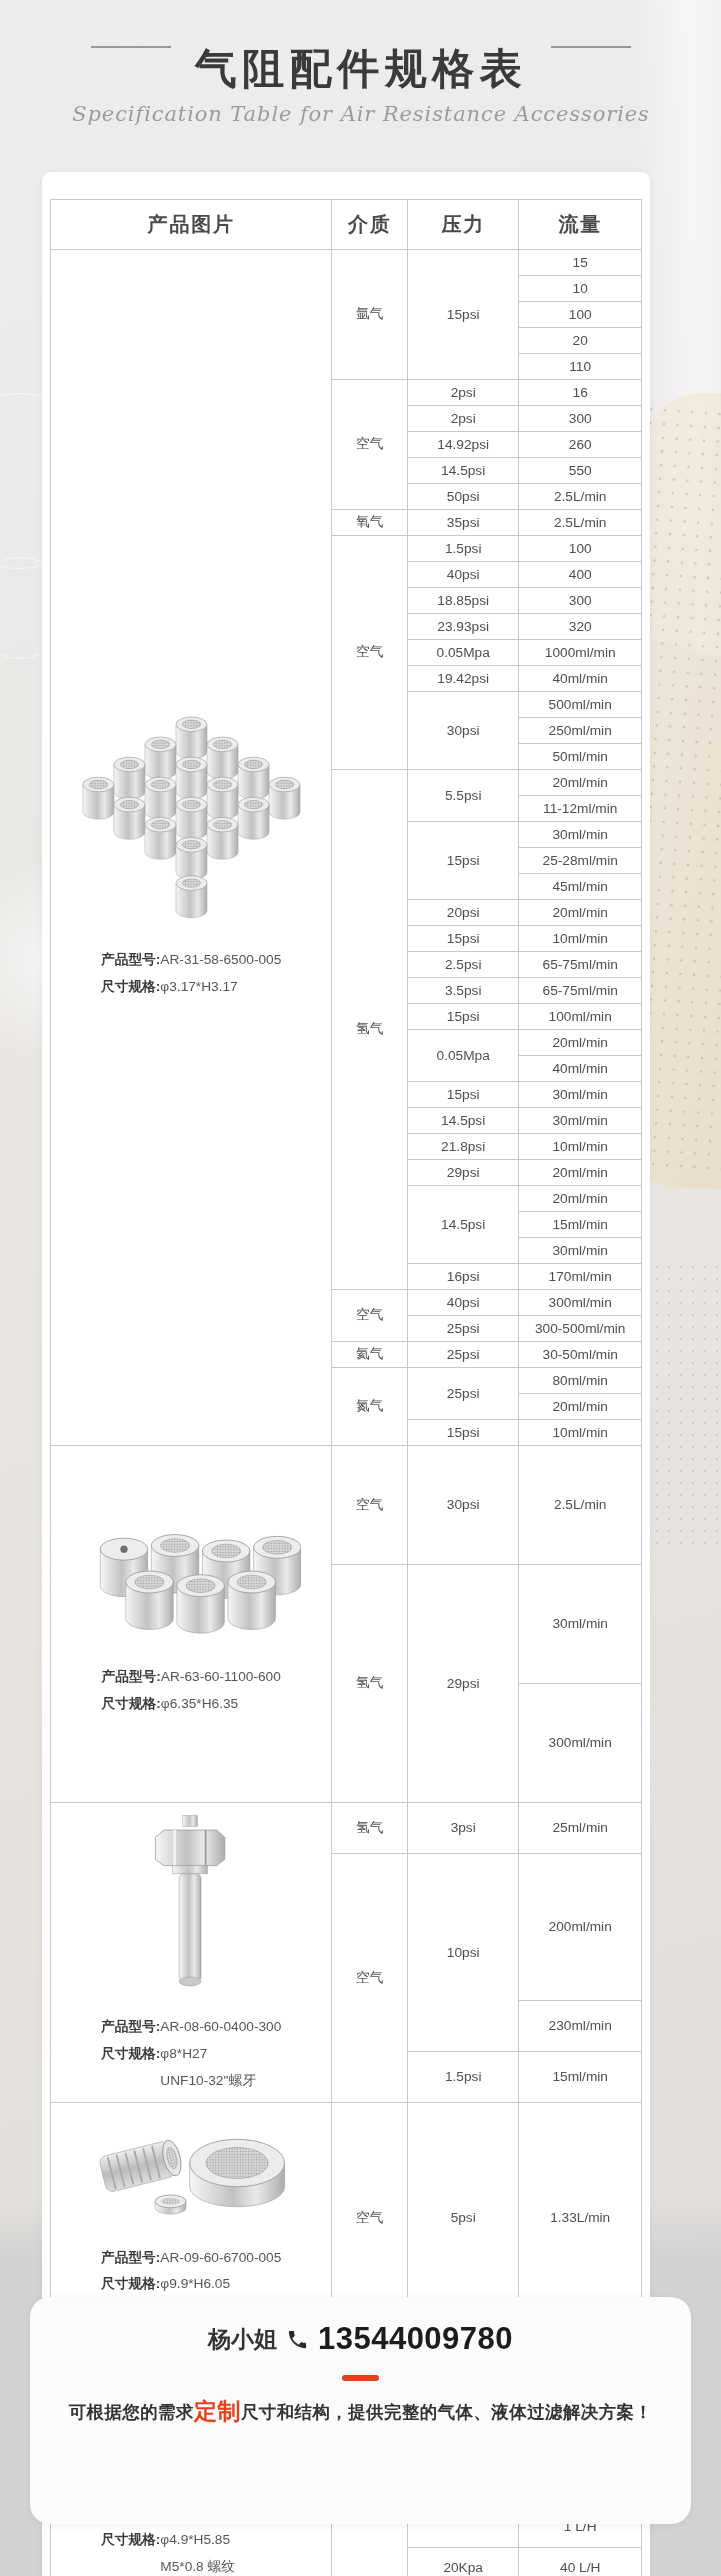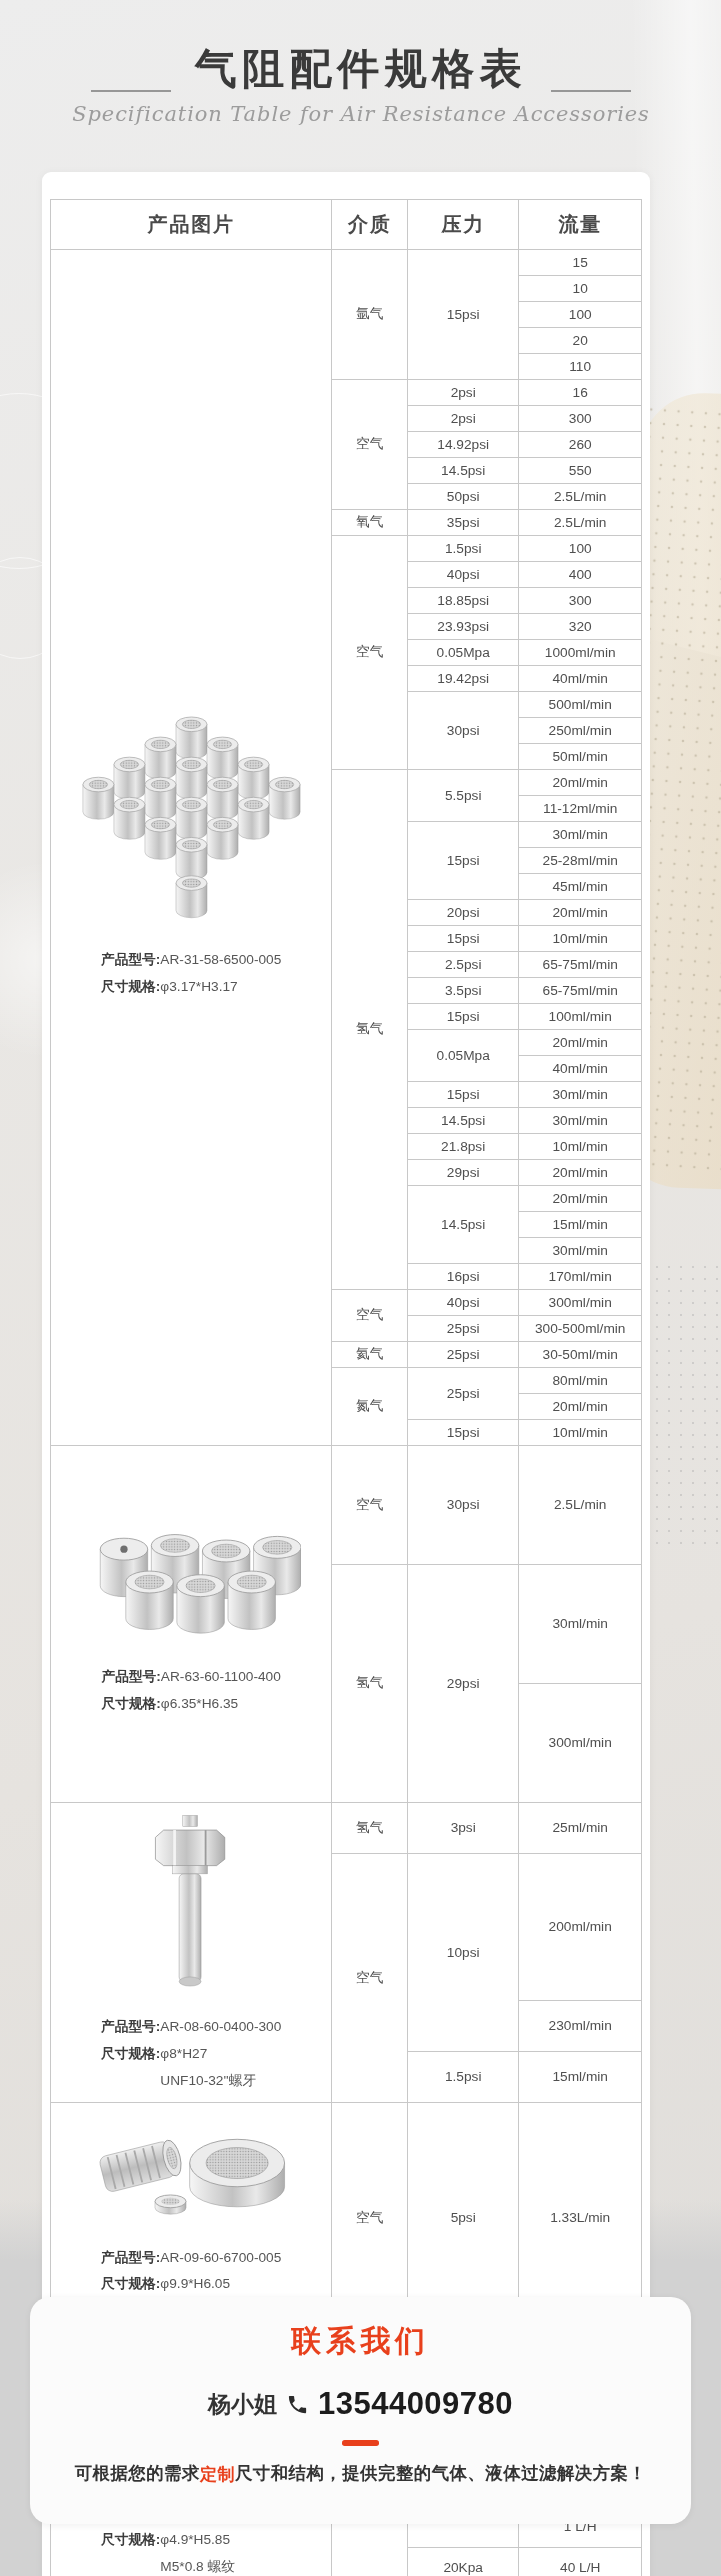--- a/index.html
+++ b/index.html
@@ -21,21 +21,21 @@
     background:linear-gradient(100deg,#f1e9d8,#e9d9bd);border-radius:64px 0 0 64px;opacity:.65;transform:rotate(2deg);}
   .dots-a{position:absolute;top:406px;left:618px;width:137px;height:767px;
     background-image:radial-gradient(#b4aa93 1.2px,transparent 1.6px);background-size:13.7px 13.7px;
     opacity:.55;transform:rotate(4deg);}
   .dots-b{position:absolute;top:1261px;left:639px;width:110px;height:292px;
     background-image:radial-gradient(#a9a9a9 1.1px,transparent 1.5px);background-size:12px 12px;opacity:.4;}
   .bottom-band{position:absolute;left:0;top:2200px;width:722px;height:376px;
     background:linear-gradient(180deg,rgba(210,210,210,0) 0%,#d2d2d2 16%,#d2d2d2 100%);}
   
   .header{position:absolute;top:46px;left:0;width:722px;}
-  .title-row{display:flex;align-items:flex-end;justify-content:center;gap:24px;}
+  .title-row{display:flex;align-items:flex-start;justify-content:center;gap:24px;}
   .title-line{width:80px;height:1.8px;background:#979797;}
   .page-title{font-size:42px;font-weight:900;color:#3a3a3a;letter-spacing:5.5px;line-height:1.1;}
   .page-subtitle{margin-top:10px;text-align:center;font-family:"DejaVu Serif","Liberation Serif",serif;
     font-style:italic;font-size:21px;color:#9c9c9c;letter-spacing:0.9px;}
   
   .table-card{position:absolute;left:42px;top:172px;width:608px;box-sizing:border-box;
     background:#ffffff;border-radius:9px;padding:26.5px 9px 12.8px 8.2px;box-shadow:0 1.8px 9px rgba(0,0,0,.05);}
   table.spec{border-collapse:collapse;table-layout:fixed;width:591px;}
   table.spec th,table.spec td{border:0.9px solid #c8c8c8;text-align:center;vertical-align:middle;
     font-size:13.7px;color:#4f4f4f;padding:0;}
@@ -55,21 +55,21 @@
     background:#fbfbfb;border-radius:20px;box-shadow:0 1.8px 7.3px rgba(0,0,0,.06);}
   .contact-title{padding-top:24px;text-align:center;font-size:30px;font-weight:800;color:#e8401c;letter-spacing:4.6px;}
   .contact-row{display:flex;justify-content:center;gap:58px;margin-top:24px;}
   .contact{display:flex;align-items:center;gap:9px;}
   .c-name{font-size:23px;color:#333;font-weight:600;}
   .phone-icon{width:23px;height:23px;display:inline-block;}
   .phone-icon svg{width:100%;height:100%;fill:#2b2b2b;}
   .c-phone{font-size:31px;font-weight:700;color:#1c1c1c;letter-spacing:0.5px;}
   .red-dash{width:37px;height:6.4px;background:#e8401c;border-radius:2.7px;margin:18px auto 0;}
   .note{text-align:center;margin-top:14.6px;font-size:17.4px;font-weight:700;color:#333;letter-spacing:0.5px;}
-  .note .hl{color:#e8401c;font-weight:800;font-size:17px;vertical-align:-0.9px;}
+  .note .hl{color:#e8401c;font-weight:800;font-size:23px;vertical-align:-0.9px;}
   .hidden-defs{position:absolute;width:0;height:0;overflow:hidden;}
 </style>
 </head>
 <body>
 
 <svg class="hidden-defs" aria-hidden="true">
   <defs>
     <linearGradient id="metH" x1="0" y1="0" x2="1" y2="0">
       <stop offset="0" stop-color="#f6f6f6"></stop>
         <stop offset=".45" stop-color="#c2c2c2"></stop>
@@ -439,21 +439,21 @@
                   </g>
                   <g transform="translate(160,58)">
   <path d="M0 0 v40 a26 12 0 0 0 52 0 V0" fill="url(#metH)" stroke="#999" stroke-width=".6"></path>
   <ellipse cx="26" cy="0" rx="26" ry="12" fill="#ededed" stroke="#a0a0a0"></ellipse>
   <ellipse cx="26" cy="0" rx="16" ry="7.5" fill="url(#frit)" stroke="#8f8f8f" stroke-width=".5"></ellipse>
                   </g>
                 </svg></div>
         <div class="p-text">
           <div class="p-line">
                   <span class="p-label">产品型号:</span>
-                  <span>AR-63-60-1100-400</span>
+                  <span>AR-63-60-1100-600</span>
                 </div>
           <div class="p-line">
                   <span class="p-label">尺寸规格:</span>
                   <span>φ6.35*H6.35</span>
                 </div>
         </div>
             </div>
           </td>
           <td rowspan="1">空气</td>
           <td rowspan="1">30psi</td>
@@ -599,21 +599,20 @@
         </tr>
         <tr class="p4">
           <td rowspan="1">20Kpa</td>
           <td>40 L/H</td>
         </tr>
       </tbody>
   </table>
 </div>
 
 <div class="contact-card">
-  <div class="contact-title">联系我们</div>
   <div class="contact-row">
     <div class="contact">
       <span class="c-name">杨小姐</span>
       <span class="phone-icon">
         <svg viewBox="0 0 24 24">
             <path d="M6.62 10.79c1.44 2.83 3.76 5.14 6.59 6.59l2.2-2.2c.27-.27.67-.36 1.02-.24 1.12.37 2.33.57 3.57.57.55 0 1 .45 1 1V20c0 .55-.45 1-1 1-9.39 0-17-7.61-17-17 0-.55.45-1 1-1h3.5c.55 0 1 .45 1 1 0 1.25.2 2.45.57 3.57.11.35.03.74-.25 1.02l-2.2 2.2z"></path>
           </svg>
       </span>
       <span class="c-phone">13544009780</span>
     </div>

